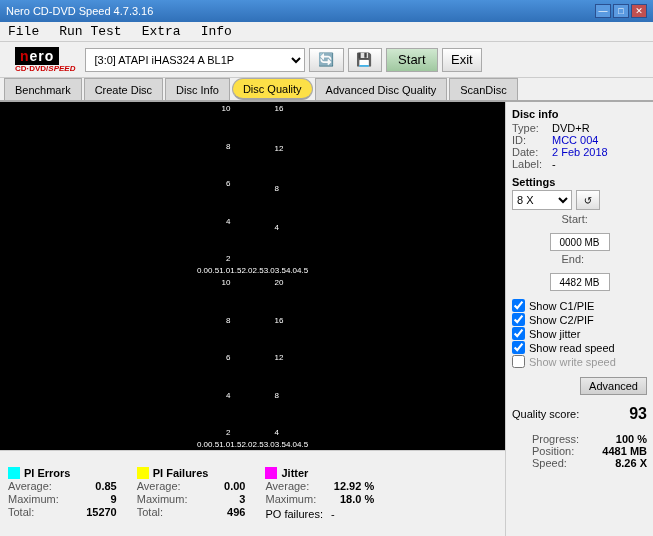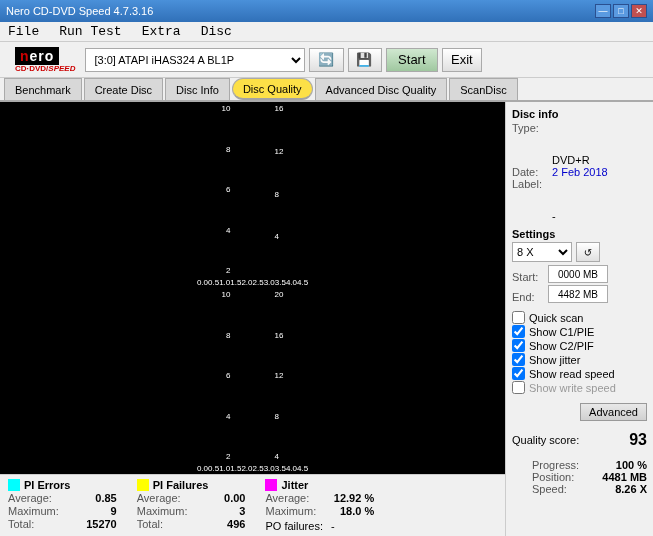--- a/index.html
+++ b/index.html
@@ -101,21 +101,21 @@
     .main-content {
       display: flex;
       height: calc(536px - 22px - 20px - 36px - 24px);
       background: #f0f0f0;
     }
 
     
     .stats-row {
       background: #f0f0f0;
       display: flex;
-      padding: 4px 8px;
+      padding: 16px 8px;
       gap: 20px;
       font-size: 11px;
       border-top: 1px solid #ccc;
     }
     .stat-group { display: flex; flex-direction: column; gap: 1px; }
     .stat-label { display: flex; align-items: center; gap: 4px; font-weight: bold; }
     .stat-color-box { width: 12px; height: 12px; display: inline-block; }
     .stat-row { display: flex; justify-content: space-between; gap: 8px; }
     .stat-key { color: #555; }
     .stat-val { font-weight: bold; min-width: 50px; text-align: right; }
@@ -129,32 +129,32 @@
       display: flex;
       flex-direction: column;
       gap: 6px;
       font-size: 11px;
       overflow-y: auto;
     }
     .panel-section-title { font-weight: bold; margin-bottom: 2px; }
     .info-row { display: flex; gap: 4px; }
     .info-key { color: #555; min-width: 36px; }
     .info-val { color: #0000cc; }
-    .info-val.black { color: black; margin-top: 32px; }
+    .info-val.black { color: black; }
     .settings-row { display: flex; align-items: center; gap: 4px; margin-bottom: 3px; }
     .speed-select {
       width: 60px; height: 20px; font-size: 11px;
       border: 1px solid #aaa; background: white;
     }
     .mb-input {
       width: 60px; height: 18px; font-size: 10px;
       border: 1px solid #aaa; background: white;
       text-align: center;
     }
-    .mb-row { display: flex; align-items: flex-end; gap: 0; margin-bottom: 2px; }
+    .mb-row { display: flex; align-items: center; gap: 8px; margin-bottom: 2px; flex-direction: column; }
     .mb-label { min-width: 36px; color: #555; }
     .checkbox-row { display: flex; align-items: center; gap: 4px; margin-bottom: 1px; }
     .checkbox-row input[type=checkbox] { margin: 0; }
     .advanced-btn {
       background: linear-gradient(to bottom, #e8e8e8, #d0d0d0);
       border: 1px solid #999;
       padding: 2px 8px;
       cursor: pointer;
       font-size: 11px;
       align-self: flex-end;
@@ -232,21 +232,21 @@
     <div class="titlebar-btn">—</div>
     <div class="titlebar-btn">□</div>
     <div class="titlebar-btn" style="background:#c05050;">✕</div>
   </div>
 </div>
 
 <div class="menubar">
   <span class="menubar-item">File</span>
   <span class="menubar-item">Run Test</span>
   <span class="menubar-item">Extra</span>
-  <span class="menubar-item">Disc</span>
+  <span class="menubar-item">Info</span>
 </div>
 
 <div class="toolbar">
   <div style="display:flex;flex-direction:column;align-items:flex-start;margin-right:6px;">
     <div style="background:black;color:white;padding:1px 5px;font-weight:bold;font-size:14px;letter-spacing:1px;">
       <span style="color:#cc0000;">n</span>ero
     </div>
     <div style="color:#cc0000;font-size:8px;font-weight:bold;margin-top:-1px;">CD·DVD/<span style="font-style:italic;">SPEED</span></div>
   </div>
   <select class="drive-select">
@@ -479,20 +479,24 @@
   </div>
 
   <div class="right-panel">
     <div>
       <div class="panel-section-title">Disc info</div>
       <div class="info-row">
         <span class="info-key">Type:</span>
         <span class="info-val black">DVD+R</span>
       </div>
       <div class="info-row">
+        <span class="info-key">ID:</span>
+        <span class="info-val">MCC 004</span>
+      </div>
+      <div class="info-row">
         <span class="info-key">Date:</span>
         <span class="info-val">2 Feb 2018</span>
       </div>
       <div class="info-row">
         <span class="info-key">Label:</span>
         <span class="info-val black">-</span>
       </div>
     </div>
 
     <div>
@@ -512,24 +516,20 @@
         <input class="mb-input" type="text" value="0000 MB" readonly="" style="">
       </div>
       <div class="mb-row">
         <span class="mb-label">End:</span>
         <input class="mb-input" type="text" value="4482 MB" readonly="" style="">
       </div>
     </div>
 
     <div>
       <div class="checkbox-row">
-        <input type="checkbox" style="">
-        <span>Quick scan</span>
-      </div>
-      <div class="checkbox-row">
         <input type="checkbox" checked="" style="">
         <span>Show C1/PIE</span>
       </div>
       <div class="checkbox-row">
         <input type="checkbox" checked="" style="">
         <span>Show C2/PIF</span>
       </div>
       <div class="checkbox-row">
         <input type="checkbox" checked="" style="">
         <span>Show jitter</span>

